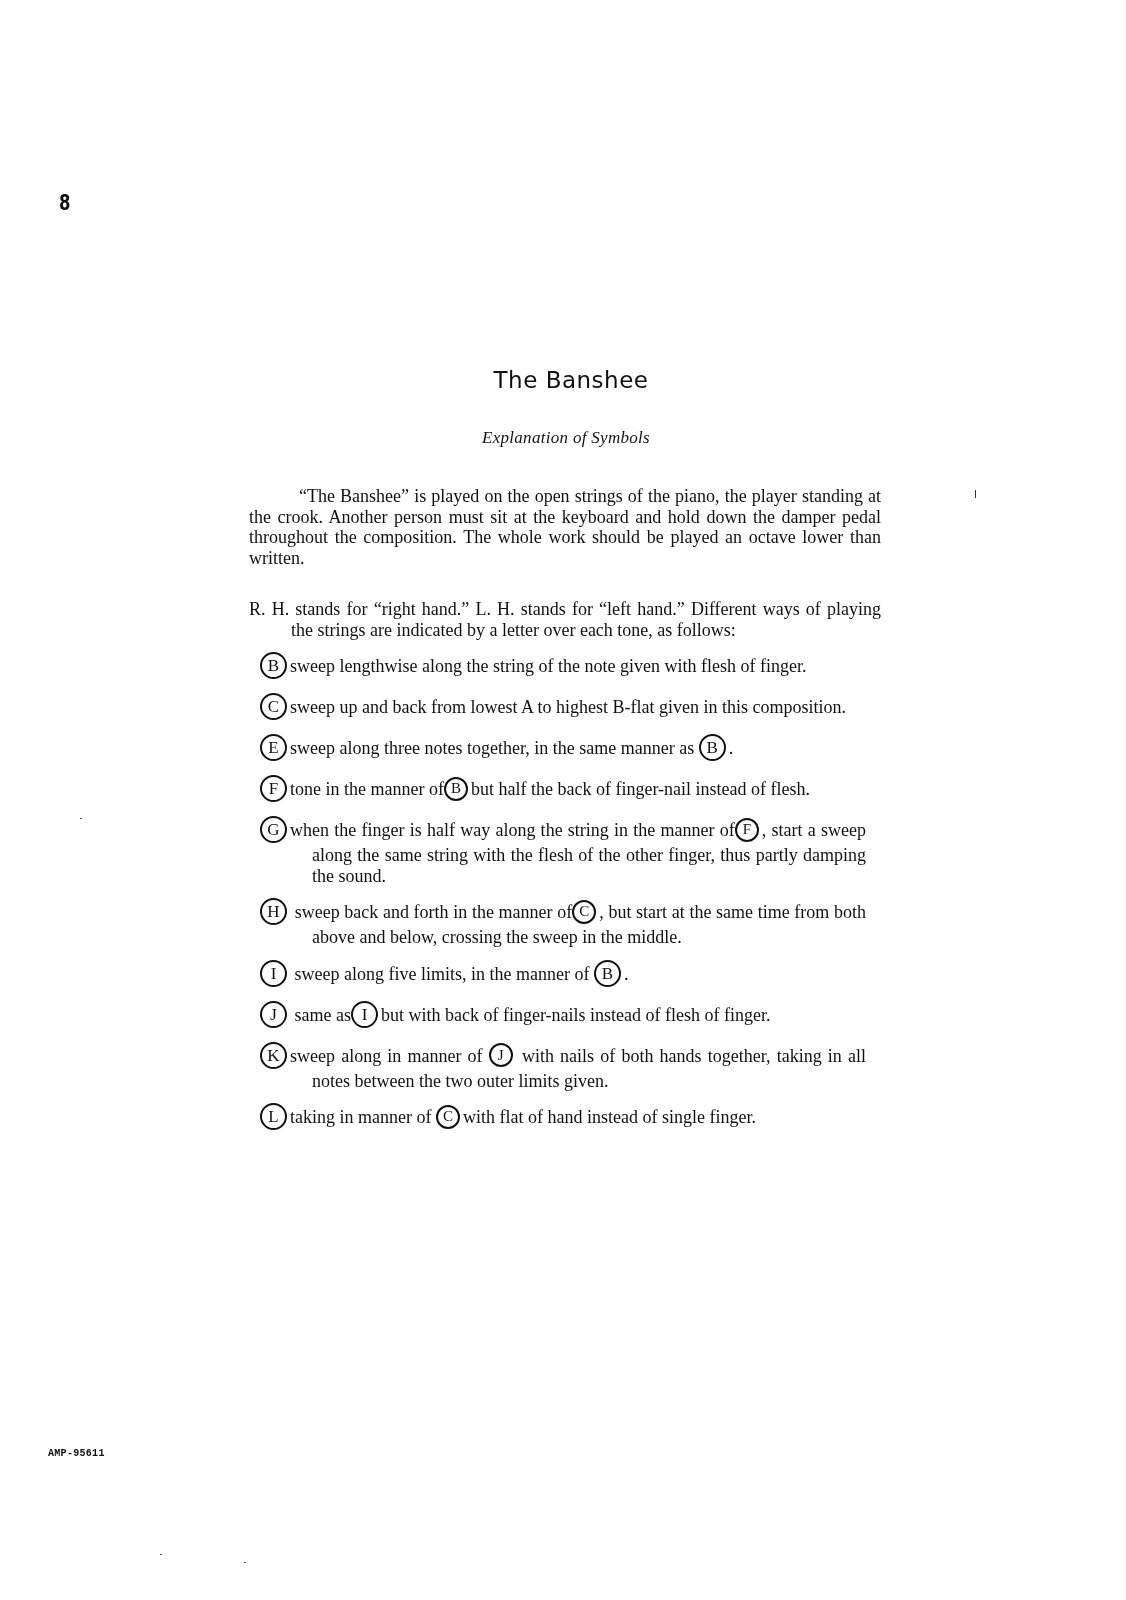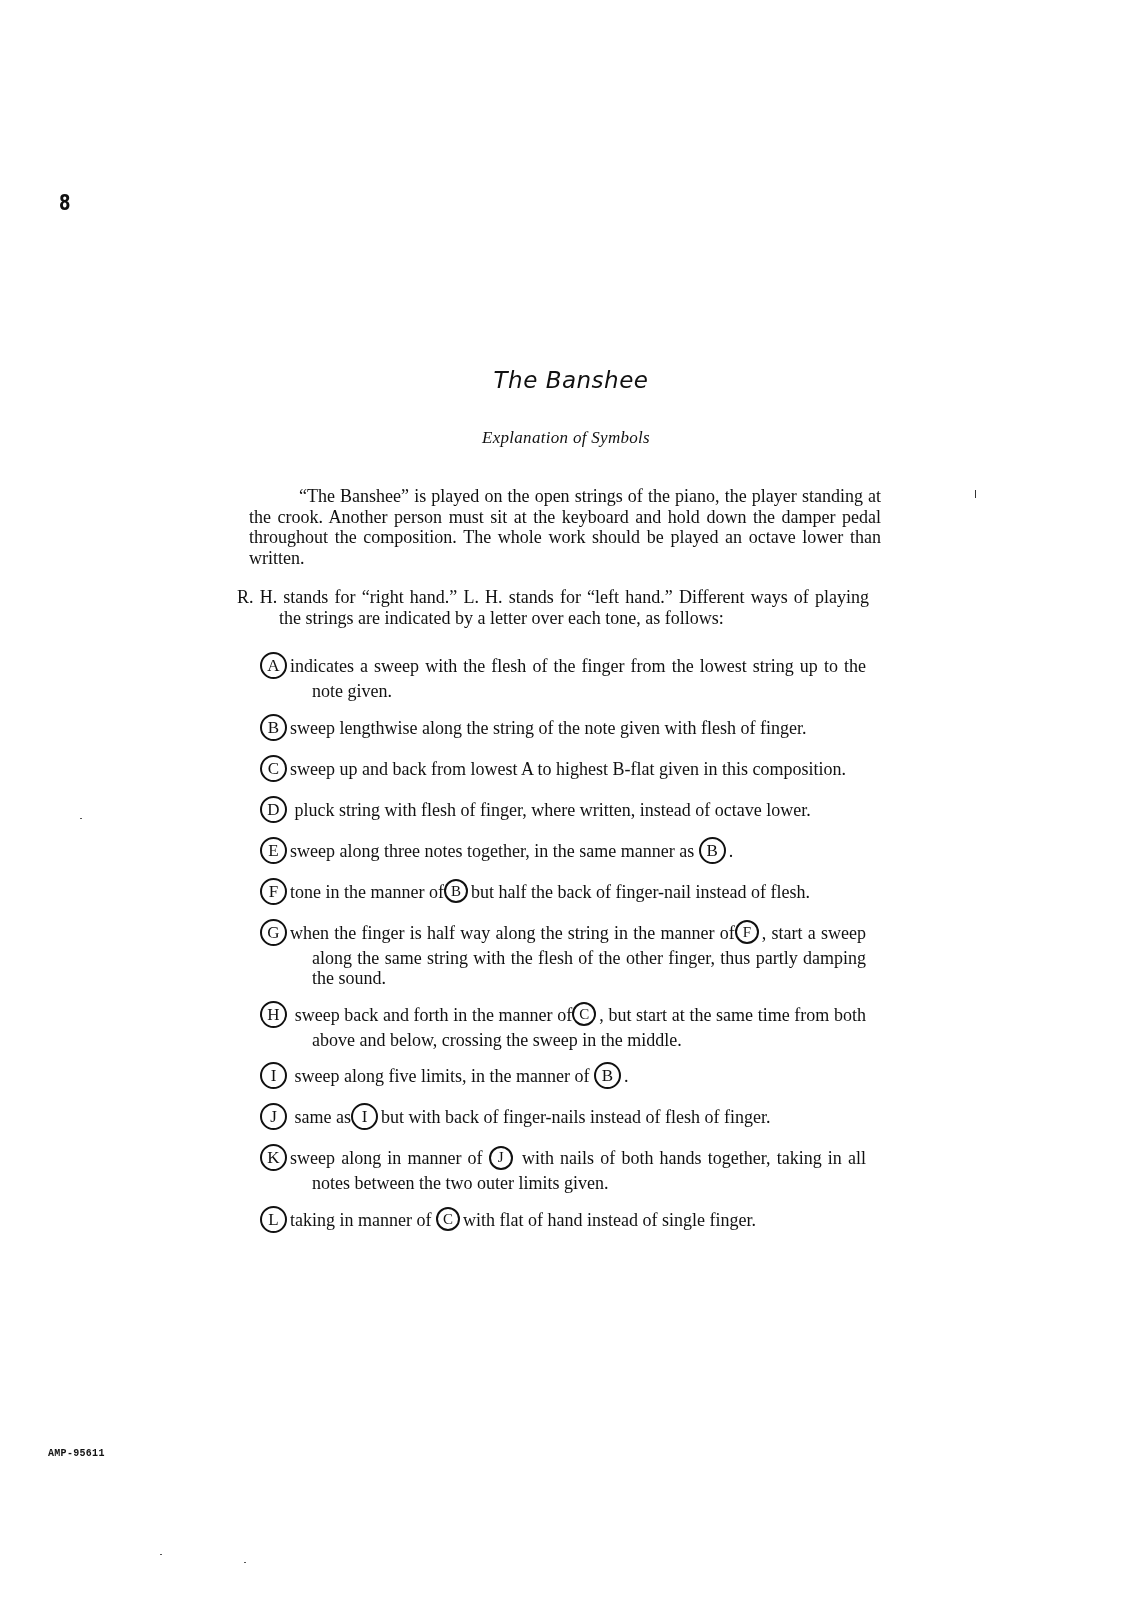--- a/index.html
+++ b/index.html
@@ -9,21 +9,21 @@
       font-family: "Liberation Serif", "DejaVu Serif", serif;
     }
     .page-number {
       position: absolute; left: 59px; top: 190px;
       font-family: "DejaVu Sans", sans-serif; font-weight: bold;
       font-size: 22px; transform: scaleX(0.75); transform-origin: left top;
     }
     .title {
       position: absolute; left: 0; width: 1126px; top: 367px;
       text-align: center; font-family: "DejaVu Sans", sans-serif;
-      font-style: italic; font-size: 23px; letter-spacing: 0.5px;
+      font-size: 23px; letter-spacing: 0.5px;
       padding-left: 16px; box-sizing: border-box;
     }
     .subtitle {
       position: absolute; left: 0; width: 1126px; top: 428px;
       text-align: center; font-style: italic; font-size: 17px; letter-spacing: 0.3px;
       padding-left: 6px; box-sizing: border-box;
     }
     .intro {
       position: absolute; left: 233px; width: 632px; top: 470px;
       font-size: 18px; line-height: 20.5px; text-align: justify;
@@ -65,39 +65,33 @@
 <body>
 
 <div class="page-number">8</div>
 
 <div class="title">The Banshee</div>
 <div class="subtitle">Explanation of Symbols</div>
 
 <p class="intro" style="margin:16px">“The Banshee” is played on the open strings of the piano, the player standing at the crook. Another person must sit at the keyboard and hold down the damper pedal throughout the composition. The whole work should be played an octave lower than written.</p>
 <div class="stray-mark"></div>
 
-<p class="rh-para" style="margin:4px">R. H. stands for “right hand.” L. H. stands for “left hand.” Different ways of playing the strings are indicated by a letter over each tone, as follows:</p>
+<p class="rh-para" style="margin:16px">R. H. stands for “right hand.” L. H. stands for “left hand.” Different ways of playing the strings are indicated by a letter over each tone, as follows:</p>
 
 <ul class="symbols">
 
-  <li class="sym">
-    <span class="circ">A</span><span class="item-text">indicates a sweep with the flesh of the finger from the lowest string up to the note given.</span>
-  </li>
 
   <li class="sym">
     <span class="circ">B</span><span class="item-text">sweep lengthwise along the string of the note given with flesh of finger.</span>
   </li>
 
   <li class="sym">
     <span class="circ">C</span><span class="item-text">sweep up and back from lowest A to highest B-flat given in this composition.</span>
   </li>
 
-  <li class="sym">
-    <span class="circ">D</span> <span class="item-text">pluck string with flesh of finger, where written, instead of octave lower.</span>
-  </li>
 
   <li class="sym">
     <span class="circ">E</span><span class="item-text">sweep along three notes together, in the same manner as</span>
     <span class="circ">B</span><span>.</span>
   </li>
 
   <li class="sym">
     <span class="circ">F</span><span class="item-text">tone in the manner of</span><span class="circ small">B</span><span>but half the back of finger-nail instead of flesh.</span>
   </li>
 

